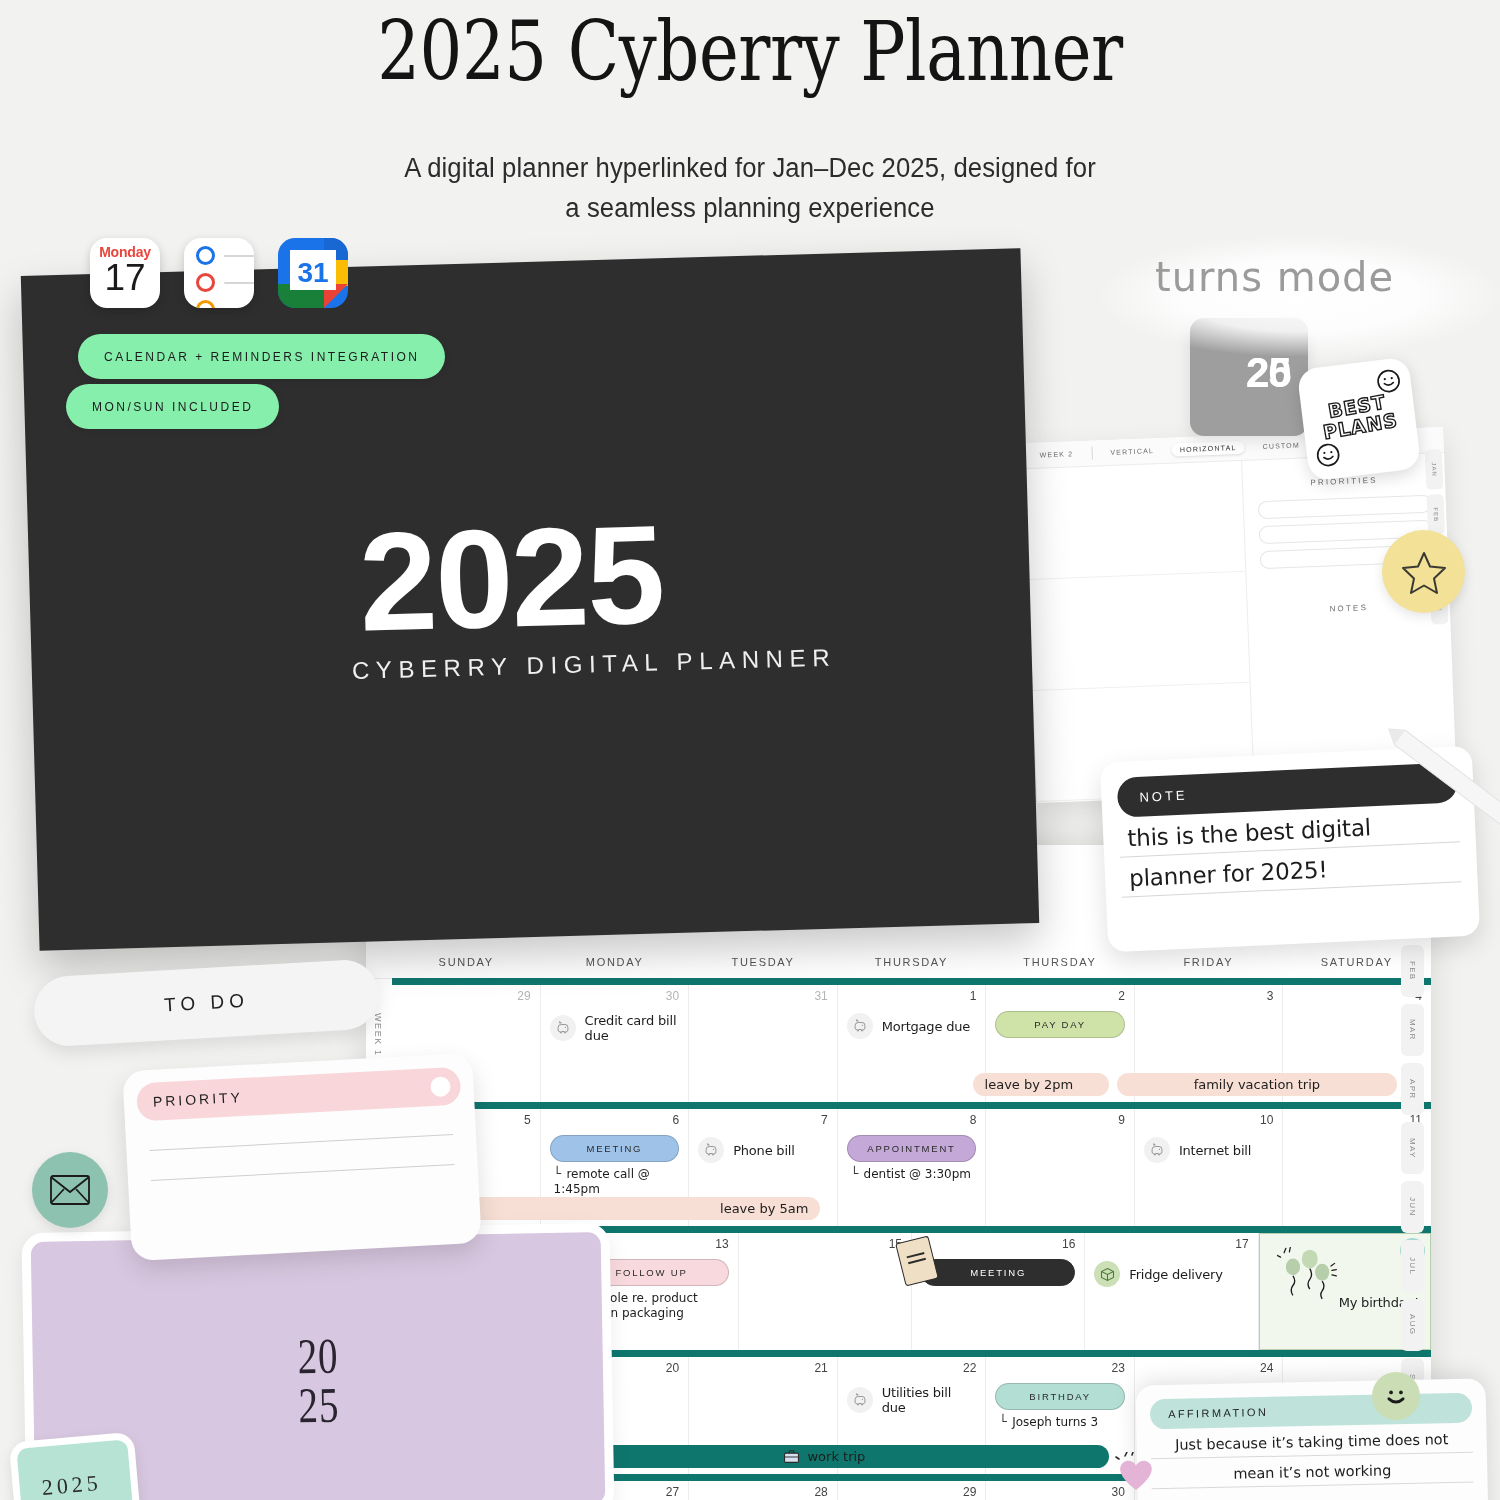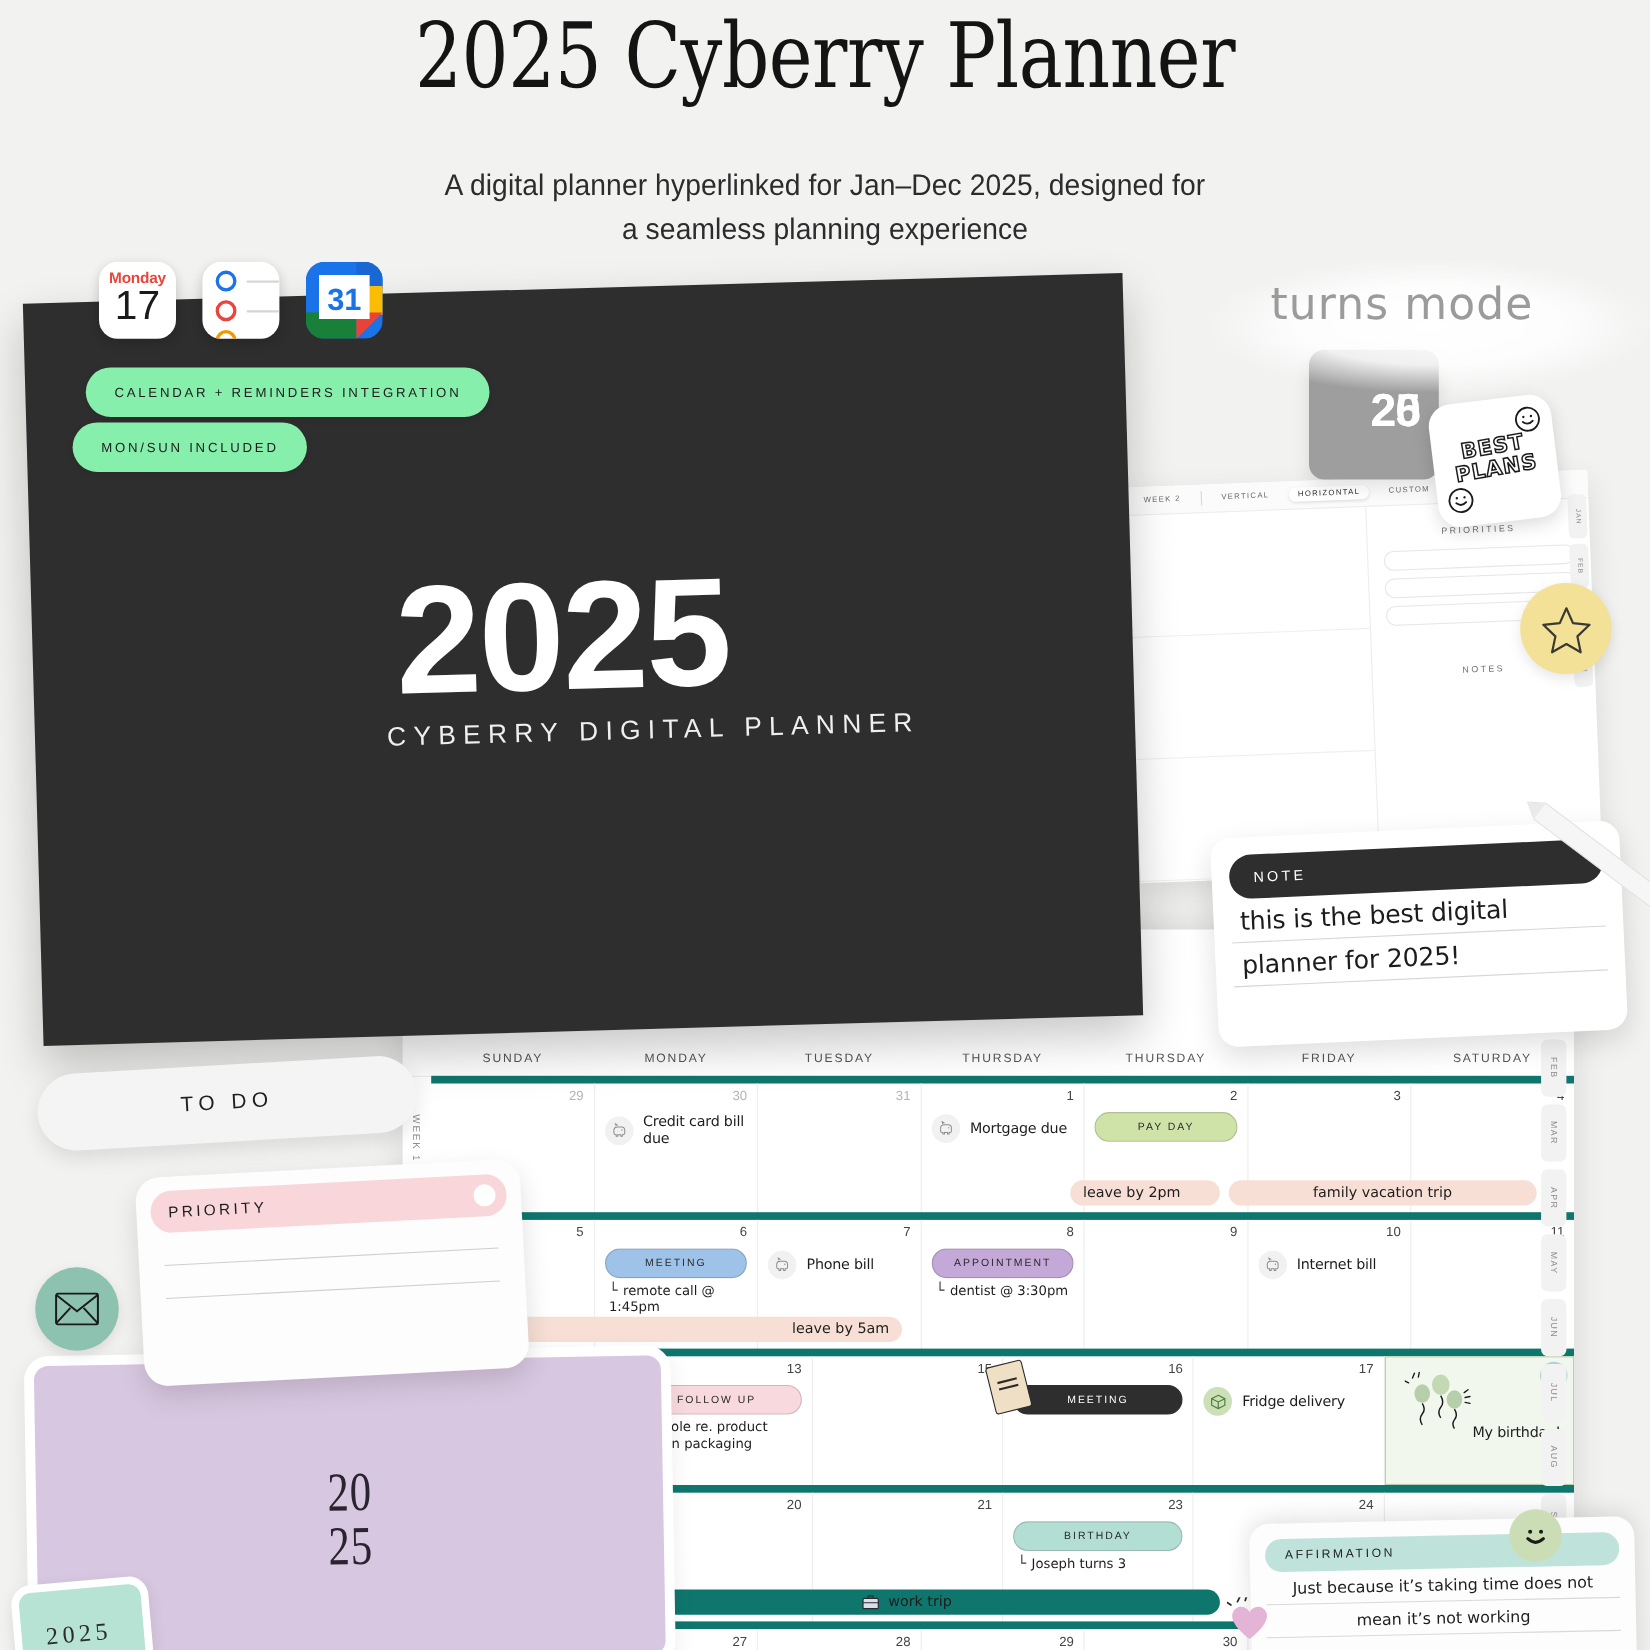--- a/index.html
+++ b/index.html
@@ -778,20 +778,33 @@
             </div>
             <div class="subev"><span class="el">└</span>Martin Luther King Day</div>
           </div>
           <div class="day">
             <div class="daynum">20</div>
           </div>
           <div class="day">
             <div class="daynum">21</div>
           </div>
           <div class="day">
+            <div class="daynum">22</div>
+            <div class="ev">
+              <span class="ev-ic">
+                <svg viewBox="0 0 20 20" width="14" height="14">
+                  <path d="M3 9 Q3 5 8 5 L13 5 Q17 5 17 9 L17 13 Q17 15 15 15 L14 15 L14 17 L12 17 L12 15 L8 15 L8 17 L6 17 L6 15 L5 15 Q3 15 3 13 Z" fill="none" stroke="currentColor" stroke-width="1.3"></path>
+                  <circle cx="13.5" cy="9" r="0.9" fill="currentColor"></circle>
+                  <path d="M6 4 L5 1 L8 3" fill="none" stroke="currentColor" stroke-width="1.3"></path>
+                </svg>
+              </span>
+              <span class="ev-tx">Utilities bill due</span>
+            </div>
+          </div>
+          <div class="day">
             <div class="daynum">23</div>
             <div class="chip teal">
               <span>BIRTHDAY</span>
             </div>
             <div class="subev"><span class="el">└</span>Joseph turns 3</div>
           </div>
           <div class="day">
             <div class="daynum">24</div>
           </div>
           <div class="day">

